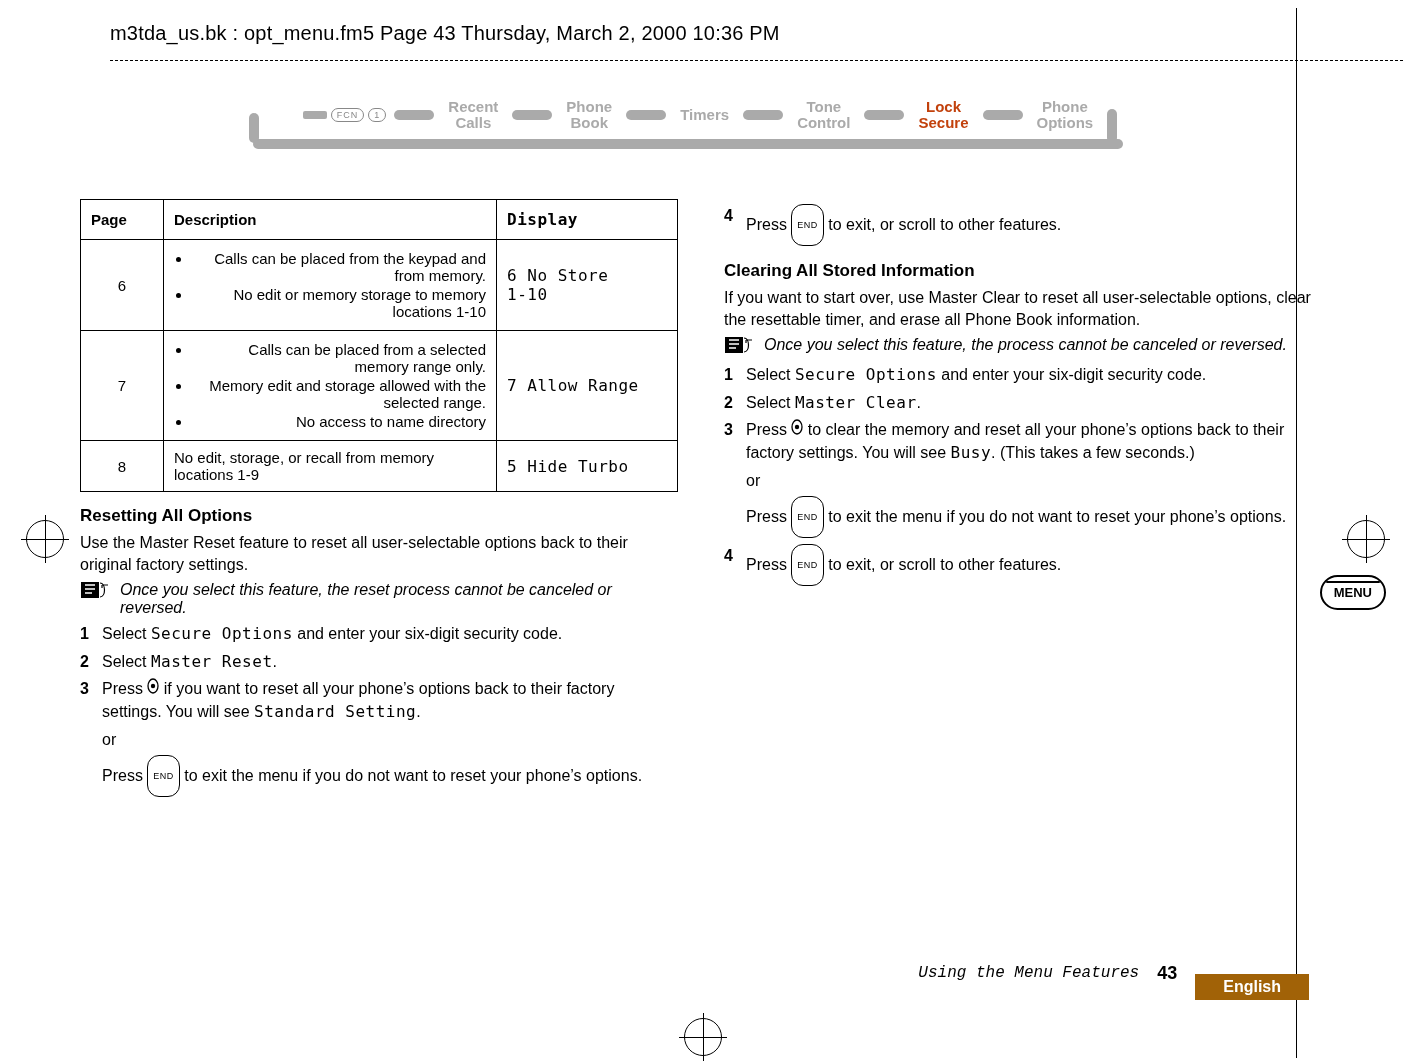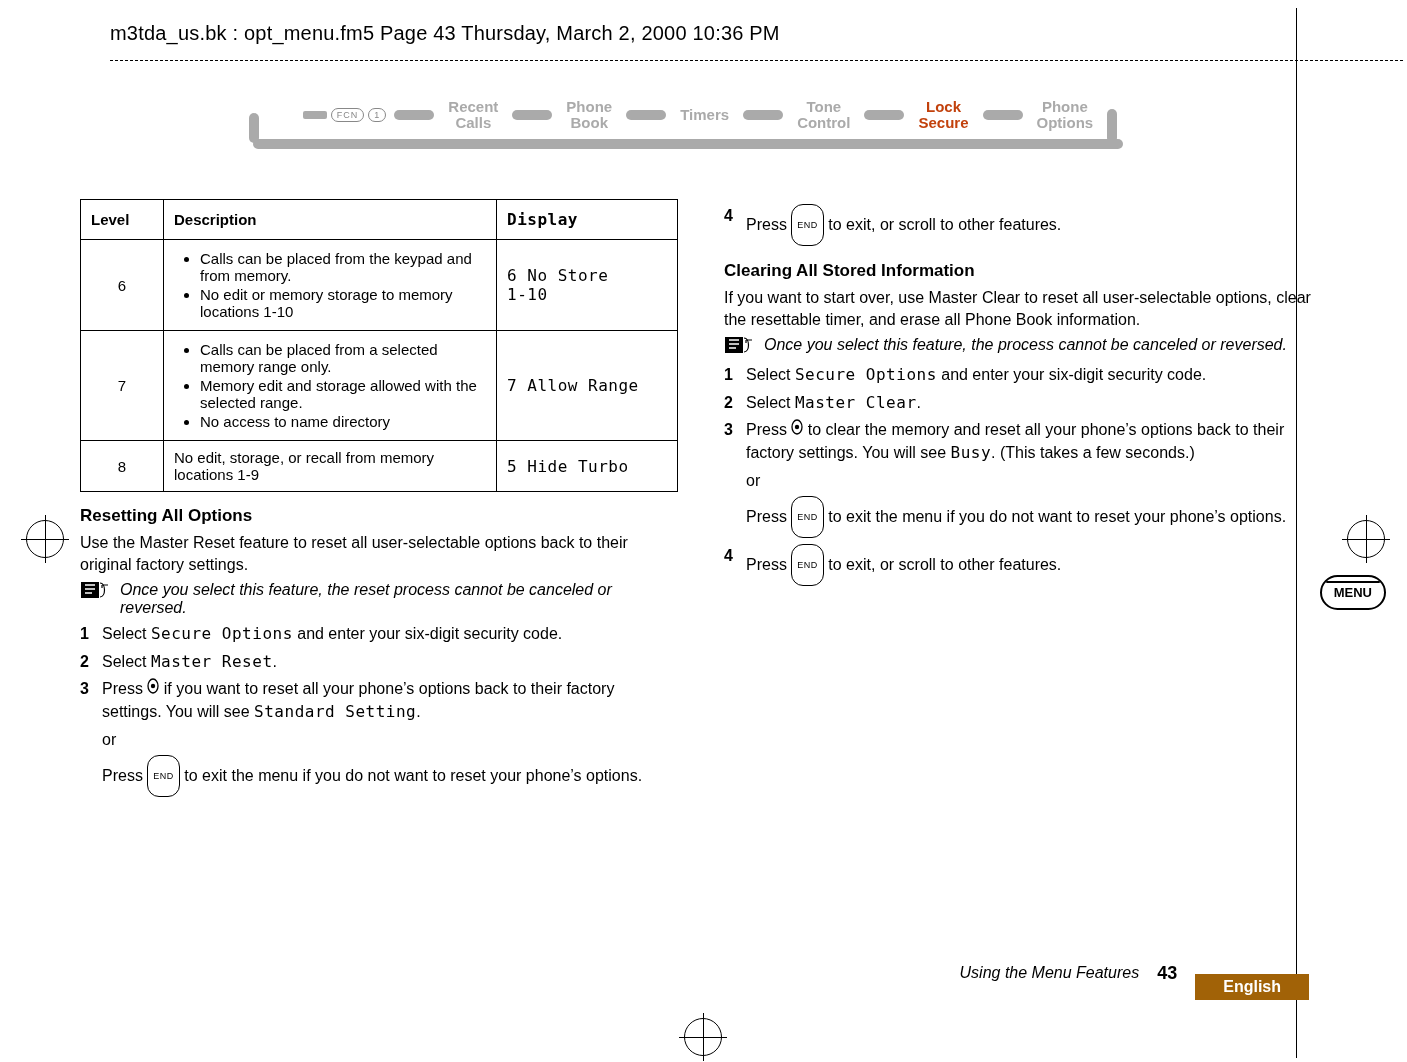--- a/index.html
+++ b/index.html
@@ -61,21 +61,21 @@
     border-collapse: collapse; width:100%;
     font-size:15px;
   }
   table.levels th, table.levels td {
     border:1px solid #000; padding:8px 10px; vertical-align:middle;
   }
   table.levels th { text-align:left; font-weight:700; padding-top:10px; padding-bottom:10px;}
   .lvl { text-align:center; width:62px;}
   .disp { width:160px; font-family: "OCR A Std","Andale Mono",monospace; letter-spacing:0.5px; font-size:16px;}
   ul.bul { margin:0; padding-left:18px; }
-  ul.bul li { margin:2px 8px; }
+  ul.bul li { margin:2px 0;text-align:right; }
 
   h3.sub { font-weight:700; font-size:17px; margin:14px 0 6px 0; }
   .body p { margin:6px 0; line-height:1.35; font-size:16px;}
   .note { display:flex; gap:10px; font-style:italic; margin:6px 0 6px 0;}
   .note-icon { width:30px; flex:0 0 30px; }
   .note-icon svg { width:30px; height:18px;}
   .note-text { flex:1; }
   ol.steps { list-style:none; padding:0; margin:4px 0; counter-reset: s; }
   ol.steps > li { counter-increment:s; margin:6px 0; padding-left:22px; position:relative; line-height:1.35;}
   ol.steps > li::before { content: counter(s); position:absolute; left:0; top:0; font-weight:700; }
@@ -86,21 +86,21 @@
   .key-dotcircle { display:inline-block; vertical-align:middle; position:relative; top:-1px;}
   .key-dotcircle svg{height:16px;width:12px;}
   .menu-badge {
     position:absolute; right:-64px; top:376px;
     border:2px solid #000; border-radius:26px; padding:8px 12px; font-size:13px; font-weight:700;
   }
   .menu-badge::before{content:""; position:absolute; left:4px; right:4px; top:4px; height:1.5px; background:#000; border-radius:1px;}
   .footer {
     position:absolute; bottom:62px; right:98px; display:flex; align-items:center; gap:18px;
   }
-  .footer .title { font-style:italic; font-family:Liberation Sans, sans-serif; font-size:16px;}
+  .footer .title { font-style:italic; font-family:Liberation Mono, monospace; font-size:16px;}
   .footer .pg { font-weight:700; font-size:18px;}
   .footer .lang { background:#a16207; color:#fff; padding:4px 28px; font-weight:700; font-size:16px;margin-top:28px;}
   .hr-dashed { position:absolute; left:110px; right:4px; top:60px; border-top:1px dashed #000;}
   .vr { position:absolute; top:8px; bottom:4px; right:110px; border-left:1px solid #000;}
 </style>
 </head>
 <body>
 
 <div class="hr-dashed"></div>
 <div class="vr"></div>
@@ -139,21 +139,21 @@
       </span>
     </div>
   </div>
 
   <div class="columns">
 
     <div class="col body">
       <table class="levels">
         <tbody>
             <tr>
-          <th class="lvl">Level</th>
+          <th class="lvl">Page</th>
           <th>Description</th>
           <th class="disp">Display</th>
         </tr>
         <tr>
           <td class="lvl">6</td>
           <td>
                 <ul class="bul">
                   <li>Calls can be placed from the keypad and from memory.</li>
                   <li>No edit or memory storage to memory locations 1-10</li>
                 </ul>

